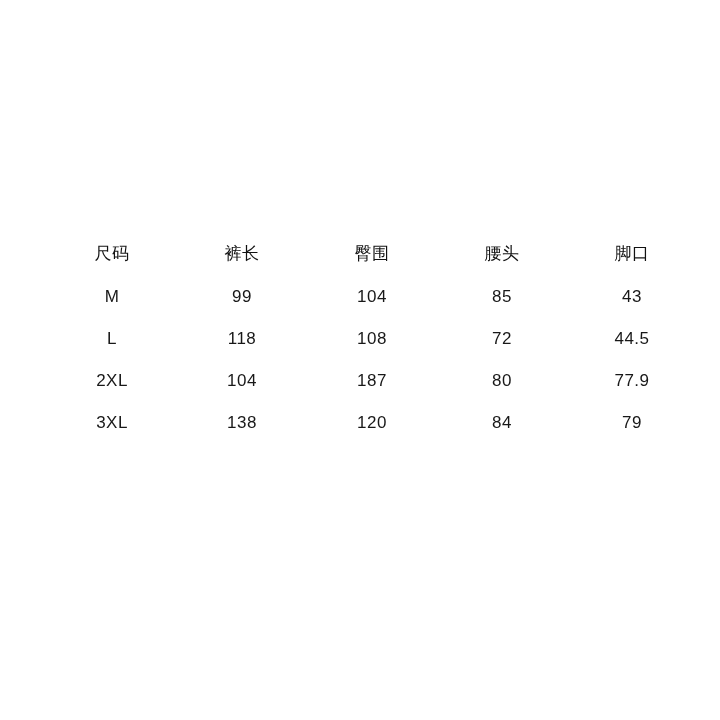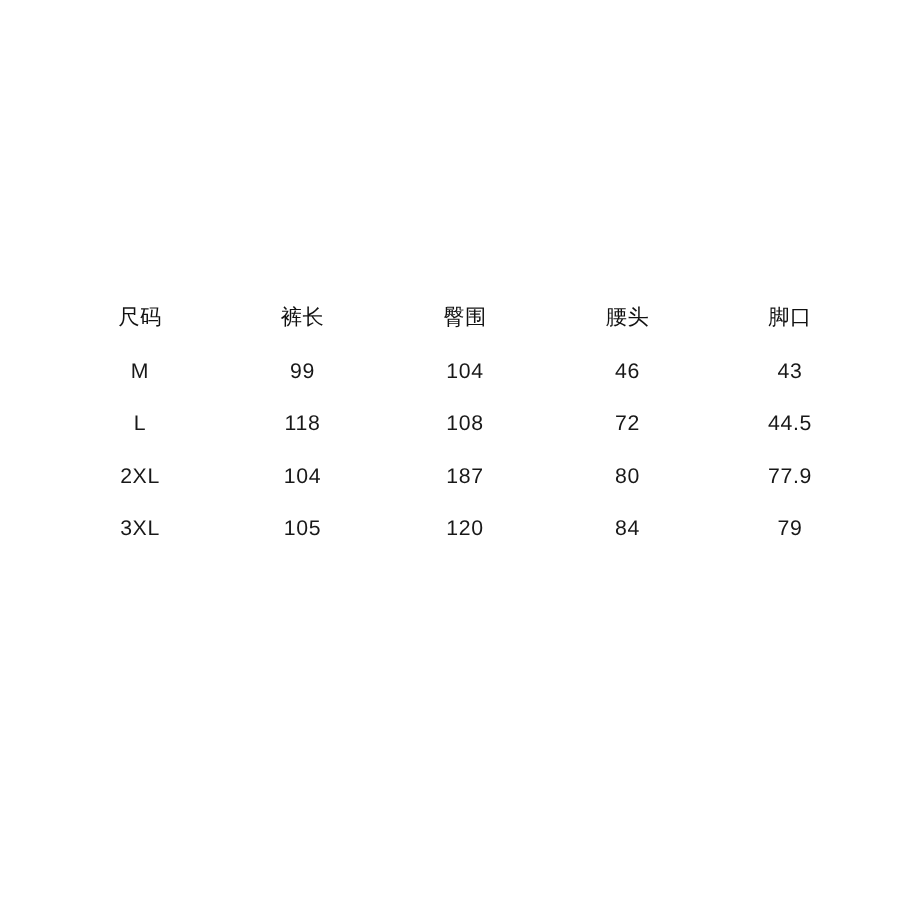--- a/index.html
+++ b/index.html
@@ -80,40 +80,40 @@
           <th>臀围</th>
           <th>腰头</th>
           <th>脚口</th>
         </tr>
       </thead>
       <tbody>
         <tr>
           <td>M</td>
           <td>99</td>
           <td>104</td>
-          <td>46</td>
+          <td>85</td>
           <td>43</td>
         </tr>
         <tr>
           <td>L</td>
           <td>118</td>
           <td>108</td>
           <td>72</td>
           <td>44.5</td>
         </tr>
         <tr>
           <td>2XL</td>
           <td>104</td>
           <td>187</td>
           <td>80</td>
           <td>77.9</td>
         </tr>
         <tr>
           <td>3XL</td>
-          <td>105</td>
+          <td>138</td>
           <td>120</td>
           <td>84</td>
           <td>79</td>
         </tr>
       </tbody>
     </table>
   </div>
 </div>
 
 </body></html>

